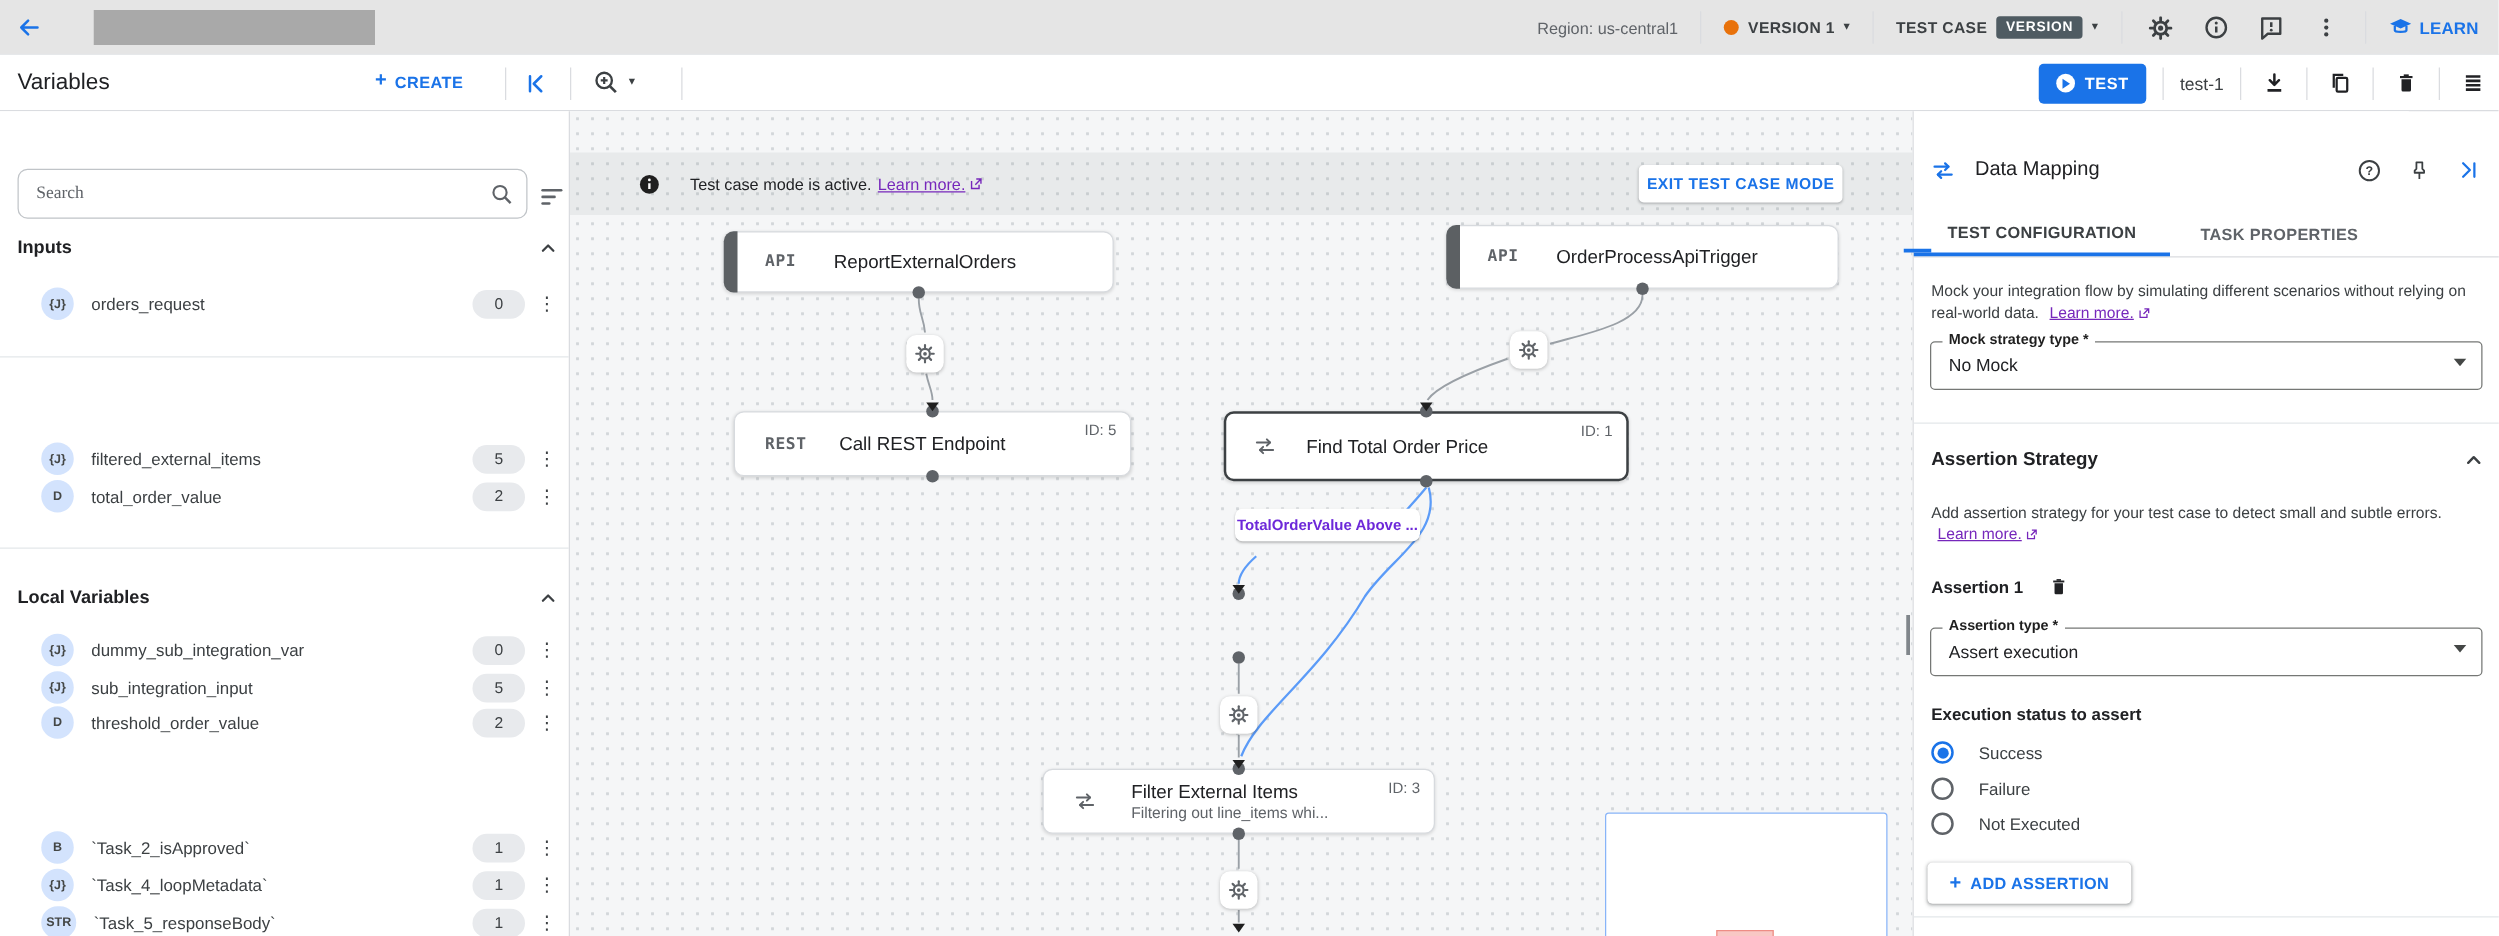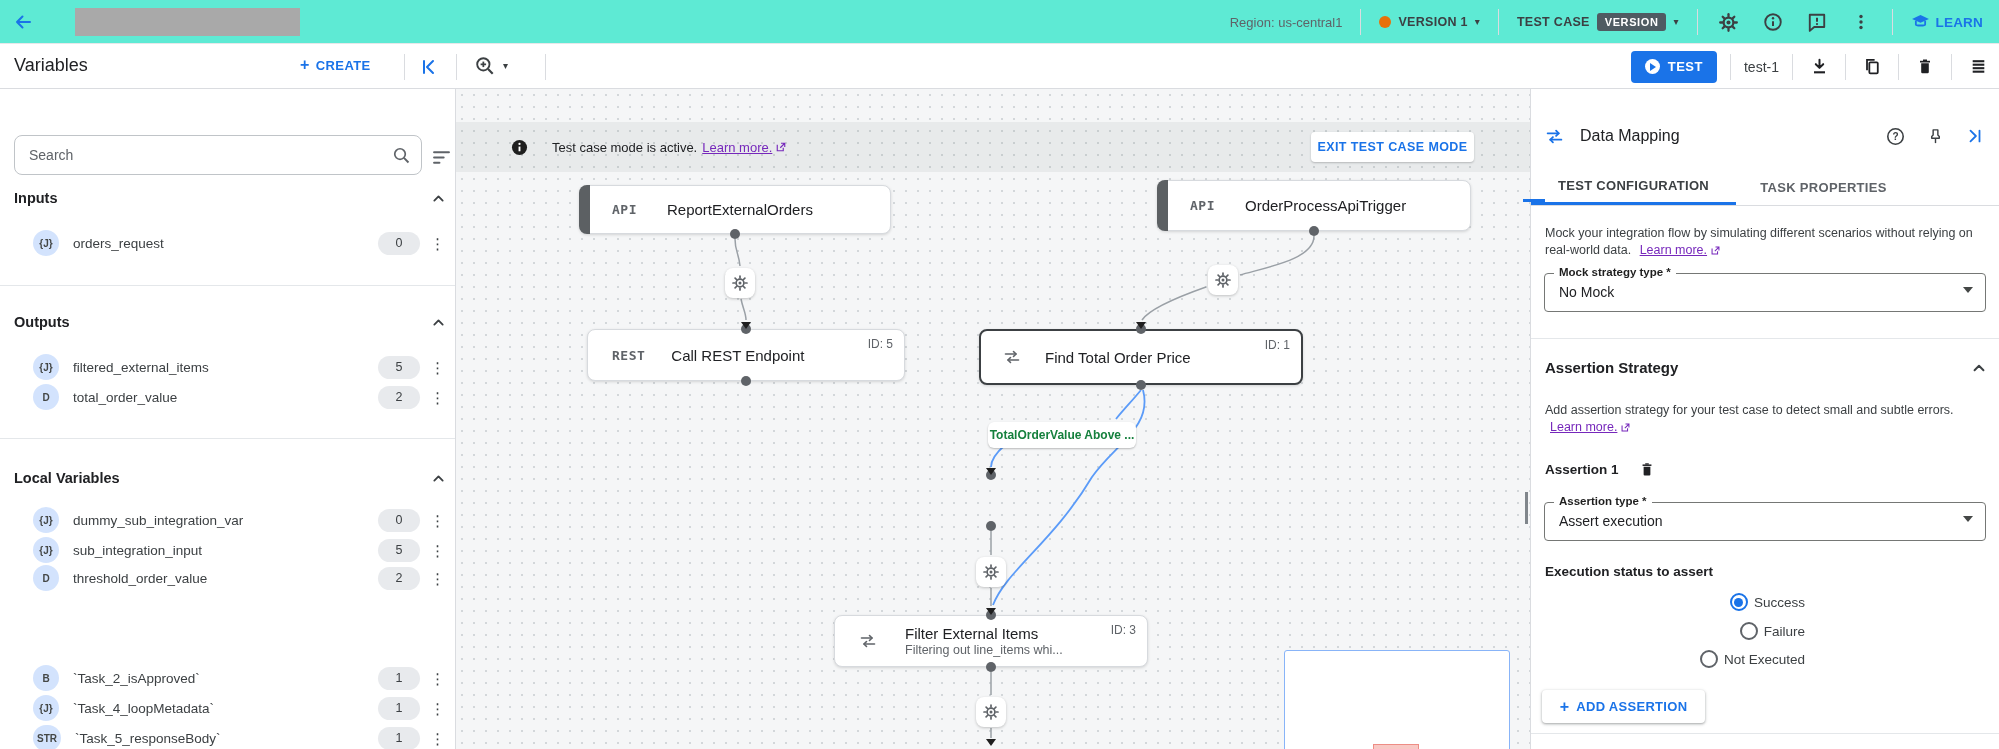--- a/index.html
+++ b/index.html
@@ -1,21 +1,21 @@
 <!DOCTYPE html>
 <html><head>
 <meta charset="utf-8">
 <style>
   * { margin:0; padding:0; box-sizing:border-box; }
   html,body { width:1999px; height:749px; font-family:"Liberation Sans", sans-serif; background:#fff; overflow:hidden; }
   .abs { position:absolute; }
   #app { position:relative; width:1999px; height:749px; background:#fff; }
 
   
-  #topbar { left:0; top:0; width:1999px; height:44px; background:#5eead4; border-bottom:1px solid #e6e8ea;text-decoration:underline; }
+  #topbar { left:0; top:0; width:1999px; height:44px; background:#e5e5e5; border-bottom:1px solid #e6e8ea;text-decoration:underline; }
   .redacted { background:#a9a9a9; }
   #topbar-right { right:0; top:0; height:44px; display:flex; align-items:center; gap:18px; padding-right:16px; }
   .tb-label { font-size:13px; color:#5f6368; white-space:nowrap; }
   .tb-strong { font-size:12.5px; font-weight:700; color:#3c4043; letter-spacing:.3px; white-space:nowrap; }
   .vdiv { width:1px; height:26px; background:#dadce0; }
   .dot { width:12px; height:12px; border-radius:50%; background:#e8710a; }
   .caret { font-size:10px; color:#3c4043; line-height:1; }
   .badge-preview { color:#fff; font-size:11px; font-weight:700; letter-spacing:.6px; padding:3px 8px; border-radius:3px; }
   .icon-btn { display:flex; align-items:center; justify-content:center; width:26px; height:26px; cursor:pointer; background:none; border:none; }
   .learn { display:flex; align-items:center; gap:6px; color:#1a73e8; font-weight:700; font-size:13.5px; letter-spacing:.2px; cursor:pointer; }
@@ -27,21 +27,21 @@
   .blue-action { display:flex; align-items:center; gap:6px; color:#1a73e8; font-weight:700; font-size:13px; letter-spacing:.4px; cursor:pointer; background:none; border:none; }
   #toolbar-right { right:8px; top:0; height:45px; display:flex; align-items:center; gap:13px; }
   .test-btn { display:flex; align-items:center; gap:8px; background:#1a73e8; color:#fff; font-weight:700; font-size:13px; letter-spacing:.5px; border:none; border-radius:4px; height:32px; padding:0 14px; cursor:pointer; }
   .play-circle { width:15px; height:15px; border-radius:50%; background:#fff; display:flex; align-items:center; justify-content:center; }
   .play-tri { width:0; height:0; border-top:4px solid transparent; border-bottom:4px solid transparent; border-left:6px solid #1a73e8; margin-left:1px; }
   .testcase-name { font-size:14px; color:#3c4043; }
 
   
   #leftpanel { left:0; top:89px; width:456px; height:660px; background:#fff; border-right:1px solid #dadce0; overflow:hidden; }
   .search-box { left:14px; top:46px; width:408px; height:40px; border:1px solid #c0c4c8; border-radius:8px; display:flex; align-items:center; padding:0 10px 0 14px; }
-  .search-box input { flex:1; border:none; outline:none; font-size:14px; color:#202124; font-family:Liberation Sans, sans-serif; }
+  .search-box input { flex:1; border:none; outline:none; font-size:14px; color:#202124; font-family:Liberation Serif, serif; }
   .search-box input::placeholder { color:#5f6368; }
   .section-head { left:14px; width:432px; height:26px; display:flex; align-items:center; justify-content:space-between; }
   .section-title { font-size:14.5px; font-weight:700; color:#202124; }
   .section-title.small { font-size:13px; }
   .var-row { left:0; width:456px; height:30px; display:flex; align-items:center; padding:0 12px 0 33px; gap:0; cursor:pointer; }
   .type-badge { min-width:26px; height:26px; border-radius:13px; background:#d3e3fd; color:#444746; font-size:10px; font-weight:700; display:flex; align-items:center; justify-content:center; padding:0 4px; }
   .var-name { font-size:13.5px; color:#3c4043; margin-left:14px; flex:1; white-space:nowrap; overflow:hidden; }
   .count-pill { width:42px; height:23px; border-radius:12px; background:#e8eaed; color:#3c4043; font-size:12.5px; display:flex; align-items:center; justify-content:center; margin-right:10px; }
   .kebab { font-size:15px; color:#3c4043; width:14px; text-align:center; cursor:pointer; line-height:1; }
   .hdiv { left:0; width:456px; height:1px; background:#e4e7ea; }
@@ -59,40 +59,40 @@
   .node { background:#fff; border:1px solid #d7dade; border-radius:8px; box-shadow:0 1px 3px rgba(0,0,0,.14); z-index:2; display:flex; align-items:center; cursor:pointer; }
   .node.selected { border:2px solid #3c4043; }
   .nbar { position:absolute; left:-1px; top:-1px; bottom:-1px; width:11px; background:#5c6063; border-radius:8px 0 0 8px; }
   .ntag { font-family:"DejaVu Sans Mono",monospace; font-weight:700; font-size:13px; color:#5f6368; letter-spacing:.5px; margin-left:32px; }
   .ntitle { font-size:15px; font-weight:500; color:#202124; }
   .nid { position:absolute; top:7px; right:11px; font-size:12px; color:#5f6368; }
   .nsub { font-size:12.5px; color:#5f6368; margin-top:1px; }
   .gear-box { width:30px; height:30px; background:#fff; border-radius:8px; box-shadow:0 1px 3px rgba(0,0,0,.22); display:flex; align-items:center; justify-content:center; z-index:3; cursor:pointer; }
   .port { width:10px; height:10px; border-radius:50%; background:#5f6368; z-index:3; }
   .arrow-down { width:0; height:0; border-left:5px solid transparent; border-right:5px solid transparent; border-top:7px solid #1f1f1f; z-index:3; }
-  .edge-chip { left:532px; top:333px; width:148px; height:26px; background:#fff; border-radius:6px; box-shadow:0 1px 2px rgba(0,0,0,.25); display:flex; align-items:center; justify-content:center; font-size:12px; font-weight:700; color:#15803d; z-index:3; cursor:pointer; white-space:nowrap; }
+  .edge-chip { left:532px; top:318px; width:148px; height:26px; background:#fff; border-radius:6px; box-shadow:0 1px 2px rgba(0,0,0,.25); display:flex; align-items:center; justify-content:center; font-size:12px; font-weight:700; color:#6d28d9; z-index:3; cursor:pointer; white-space:nowrap; }
   .minimap { left:828px; top:561px; width:226px; height:110px; background:#fff; border:1px solid #88b4f8; border-radius:3px; z-index:4; }
   .minimap-view { position:absolute; left:88px; top:93px; width:46px; height:16px; background:#f8c8c4; border:1px solid #ee8d85; }
 
   
   #rightpanel { left:1530px; top:89px; width:397px; height:660px; background:#fff; border-left:1px solid #dadce0; }
   .rp-head { left:0; top:30px; width:469px; height:34px; display:flex; align-items:center; padding:0 12px 0 14px; gap:14px; }
   .rp-title { font-size:16px; color:#202124; flex:1; margin-left:2px; }
   .tabs { left:0; top:80px; width:469px; height:37px; display:flex; border-bottom:1px solid #dadce0; }
   .tab { height:100%; display:flex; align-items:center; justify-content:center; font-size:13px; font-weight:700; letter-spacing:.3px; cursor:pointer; }
   .tab.active { color:#3c4043; width:205px; border-bottom:3px solid #1a73e8; }
   .tab.inactive { color:#5f6368; width:175px; }
   .rp-text { font-size:12.5px; color:#3c4043; line-height:17px; }
   .field { left:13px; width:442px; height:39px; border:1px solid #757775; border-radius:4px; cursor:pointer; }
   .field-label { position:absolute; top:-8px; left:9px; background:#fff; padding:0 5px; font-size:11.5px; font-weight:700; color:#1f1f1f; }
   .field-value { position:absolute; left:14px; top:10px; font-size:14px; color:#202124; }
   .field-caret { position:absolute; right:12px; top:13px; width:0; height:0; border-left:5px solid transparent; border-right:5px solid transparent; border-top:6px solid #444746; }
   .rp-div { left:0; width:469px; height:1px; background:#e4e7ea; }
   .sec-title { font-size:15px; font-weight:700; color:#202124; }
-  .radio-row { left:14px; width:260px; height:22px; display:flex; align-items:center; gap:6px; cursor:pointer;justify-content:flex-end; }
+  .radio-row { left:14px; width:260px; height:22px; display:flex; align-items:center; gap:20px; cursor:pointer; }
   .radio { width:18px; height:18px; border-radius:50%; border:2px solid #5f6368; display:flex; align-items:center; justify-content:center; }
   .radio.sel { border-color:#1a73e8; }
   .radio.sel::after { content:""; width:9px; height:9px; border-radius:50%; background:#1a73e8; }
   .radio-label { font-size:13.5px; color:#3c4043; }
   .add-btn { left:11px; top:601px; width:163px; height:33px; background:#fff; border:none; border-radius:4px; color:#1a73e8; font-weight:700; font-size:13px; letter-spacing:.3px; box-shadow:0 1px 2px rgba(60,64,67,.3),0 1px 3px 1px rgba(60,64,67,.15); cursor:pointer; display:flex; align-items:center; justify-content:center; gap:7px; }
   .plus { font-size:16px; font-weight:700; line-height:1; }
 </style>
 </head>
 <body>
 
@@ -263,26 +263,20 @@
         </svg>
     </div>
     <div class="var-row abs" style="top:139px">
       <span class="type-badge">{J}</span>
       <span class="var-name">orders_request</span>
       <span class="count-pill">0</span>
       <span class="kebab">⋮</span>
     </div>
     <div class="hdiv abs" style="top:196px"></div>
 
-    <div class="section-head abs" style="top:220px">
-      <span class="section-title">Outputs</span>
-      <svg width="15" height="15" viewBox="0 0 18 18">
-          <path d="M4 11.5 9 6.5l5 5" stroke="#3c4043" stroke-width="2.2" fill="none" stroke-linecap="round" stroke-linejoin="round"></path>
-        </svg>
-    </div>
     <div class="var-row abs" style="top:263px">
       <span class="type-badge">{J}</span>
       <span class="var-name">filtered_external_items</span>
       <span class="count-pill">5</span>
       <span class="kebab">⋮</span>
     </div>
     <div class="var-row abs" style="top:293px">
       <span class="type-badge">D</span>
       <span class="var-name">total_order_value</span>
       <span class="count-pill">2</span>

